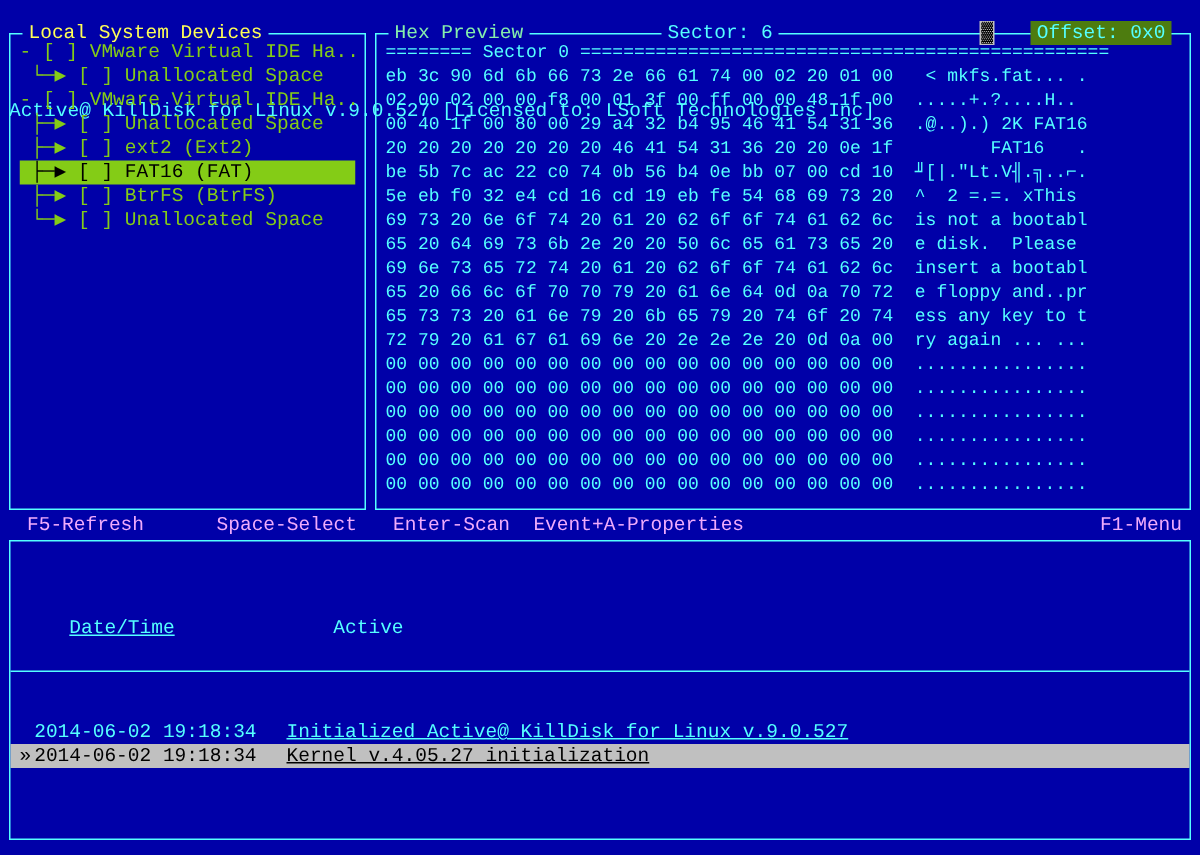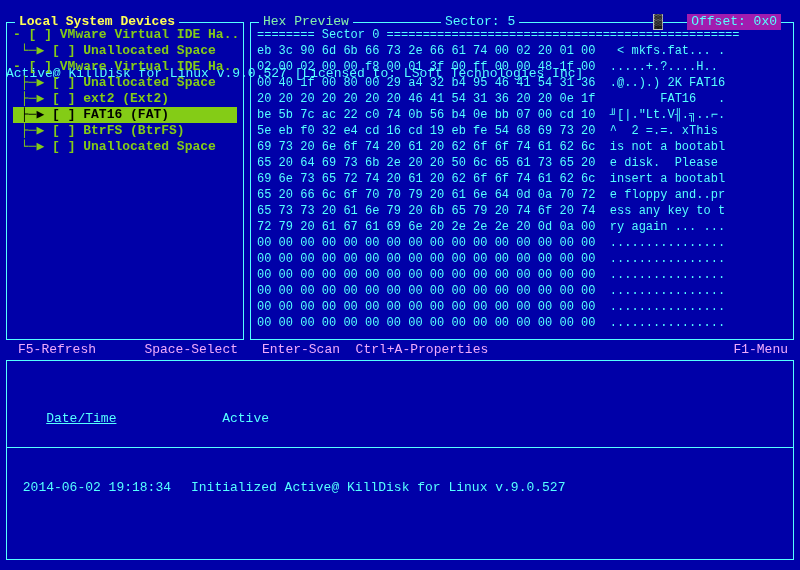--- a/index.html
+++ b/index.html
@@ -7,82 +7,82 @@
     background:#0000a8; color:#55ffff;
     font-family:"Courier New",monospace; font-size:13px; line-height:16px;
     width:800px; height:570px; overflow:hidden;
     white-space:pre;
   }
   .titlebar { color:#55ffff; padding:2px 6px; }
   .panel {
     border:1px solid #55ffff;
     position:absolute;
   }
-  .panel.left  { left:6px;  top:22px;  width:238px; height:318px;font-weight:bold; }
+  .panel.left  { left:6px;  top:22px;  width:238px; height:318px; }
   .panel.right { left:250px; top:22px; width:544px; height:318px; }
   .panel.bottom{ left:6px;  top:360px; width:788px; height:200px; }
   .panel-title {
     position:absolute; top:-9px; left:8px;
     background:#0000a8; padding:0 4px; color:#ffff55;
   }
   .right .panel-title, .bottom .panel-title { color:#86efac; }
   .body { position:absolute; top:4px; left:6px; right:6px; bottom:4px; overflow:hidden; }
   .tree-row { color:#84cc16; cursor:pointer; }
   .tree-row.sel { background:#84cc16; color:#000; }
   .hexline { color:#55ffff; font-size:12px; letter-spacing:0px; }
   .statusbar {
     position:absolute; left:6px; width:788px; top:342px;
     color:#f0abfc;
   }
   .statusbar.left-sb  { left:12px;  width:232px; display:flex; justify-content:space-between; padding:0 6px; }
   .statusbar.right-sb { left:256px; width:538px; display:flex; justify-content:space-between; padding:0 6px; }
   .log-header { color:#55ffff; padding:2px 8px 4px; border-bottom:1px solid #55ffff; }
   .log-header span.col1 { display:inline-block; width:176px;text-decoration:underline; }
-  .log-row { padding:0 8px; color:#55ffff; }
+  .log-row { padding:0 8px; color:#55ffff;text-decoration:underline; }
   .log-row span.col1 { display:inline-block; width:176px; }
   .log-row.sel { background:#c0c0c0; color:#000; }
   .log-row.sel::before { content:"»"; position:absolute; left:6px; color:#000; }
   .hex-sector-label { position:absolute; top:-9px; left:190px; background:#0000a8; padding:0 4px; }
-  .hex-offset-label { position:absolute; top:-9px; right:12px; background:#a21caf; padding:0 4px; }
+  .hex-offset-label { position:absolute; top:-9px; right:12px; background:#4d7c0f; padding:0 4px; }
   .scroll-marker { position:absolute; top:-9px; right:130px; background:#c0c0c0; color:#000; padding:0 1px; }
 </style>
 </head>
 <body>
 
 
 
 <div class="titlebar">Active@ KillDisk for Linux v.9.0.527 [Licensed to: LSoft Technologies Inc]</div>
 
 
 <div class="panel left">
   <div class="panel-title">Local System Devices</div>
   <div class="body" id="tree-body"><div class="tree-row">- [ ] VMware Virtual IDE Ha..</div><div class="tree-row"> └─▶ [ ] Unallocated Space</div><div class="tree-row">- [ ] VMware Virtual IDE Ha..</div><div class="tree-row"> ├─▶ [ ] Unallocated Space</div><div class="tree-row"> ├─▶ [ ] ext2 (Ext2)</div><div class="tree-row sel"> ├─▶ [ ] FAT16 (FAT)</div><div class="tree-row"> ├─▶ [ ] BtrFS (BtrFS)</div><div class="tree-row"> └─▶ [ ] Unallocated Space</div></div>
 </div>
 
 
 <div class="panel right">
   <div class="panel-title">Hex Preview</div>
-  <div class="hex-sector-label">Sector: 5</div>
+  <div class="hex-sector-label">Sector: 6</div>
   <span class="scroll-marker">▓</span>
   <div class="hex-offset-label">Offset: 0x0</div>
   <div class="body" id="hex-body"><div class="hexline">======== Sector 0 =================================================</div><div class="hexline">eb 3c 90 6d 6b 66 73 2e 66 61 74 00 02 20 01 00   &lt; mkfs.fat... .</div><div class="hexline">02 00 02 00 00 f8 00 01 3f 00 ff 00 00 48 1f 00  .....+.?....H..</div><div class="hexline">00 40 1f 00 80 00 29 a4 32 b4 95 46 41 54 31 36  .@..).) 2K FAT16</div><div class="hexline">20 20 20 20 20 20 20 46 41 54 31 36 20 20 0e 1f         FAT16   .</div><div class="hexline">be 5b 7c ac 22 c0 74 0b 56 b4 0e bb 07 00 cd 10  ╜[|."Lt.V╢.╗..⌐.</div><div class="hexline">5e eb f0 32 e4 cd 16 cd 19 eb fe 54 68 69 73 20  ^  2 =.=. xThis </div><div class="hexline">69 73 20 6e 6f 74 20 61 20 62 6f 6f 74 61 62 6c  is not a bootabl</div><div class="hexline">65 20 64 69 73 6b 2e 20 20 50 6c 65 61 73 65 20  e disk.  Please </div><div class="hexline">69 6e 73 65 72 74 20 61 20 62 6f 6f 74 61 62 6c  insert a bootabl</div><div class="hexline">65 20 66 6c 6f 70 70 79 20 61 6e 64 0d 0a 70 72  e floppy and..pr</div><div class="hexline">65 73 73 20 61 6e 79 20 6b 65 79 20 74 6f 20 74  ess any key to t</div><div class="hexline">72 79 20 61 67 61 69 6e 20 2e 2e 2e 20 0d 0a 00  ry again ... ...</div><div class="hexline">00 00 00 00 00 00 00 00 00 00 00 00 00 00 00 00  ................</div><div class="hexline">00 00 00 00 00 00 00 00 00 00 00 00 00 00 00 00  ................</div><div class="hexline">00 00 00 00 00 00 00 00 00 00 00 00 00 00 00 00  ................</div><div class="hexline">00 00 00 00 00 00 00 00 00 00 00 00 00 00 00 00  ................</div><div class="hexline">00 00 00 00 00 00 00 00 00 00 00 00 00 00 00 00  ................</div><div class="hexline">00 00 00 00 00 00 00 00 00 00 00 00 00 00 00 00  ................</div></div>
 </div>
 
 
 <div class="statusbar left-sb">
   <span>F5-Refresh</span>
   <span>Space-Select</span>
 </div>
 <div class="statusbar right-sb">
-  <span>Enter-Scan  Ctrl+A-Properties</span>
+  <span>Enter-Scan  Event+A-Properties</span>
   <span>F1-Menu</span>
 </div>
 
 
 <div class="panel bottom">
   <div class="log-header">
     <span class="col1">Date/Time</span><span>Active</span>
   </div>
-  <div id="log-body" style="position:relative;"><div class="log-row"><span class="col1"> 2014-06-02 19:18:34</span><span>Initialized Active@ KillDisk for Linux v.9.0.527</span></div></div>
+  <div id="log-body" style="position:relative;"><div class="log-row"><span class="col1"> 2014-06-02 19:18:34</span><span>Initialized Active@ KillDisk for Linux v.9.0.527</span></div><div class="log-row sel"><span class="col1"> 2014-06-02 19:18:34</span><span>Kernel v.4.05.27 initialization</span></div></div>
 </div>
 
 
 
 
 </body></html>

